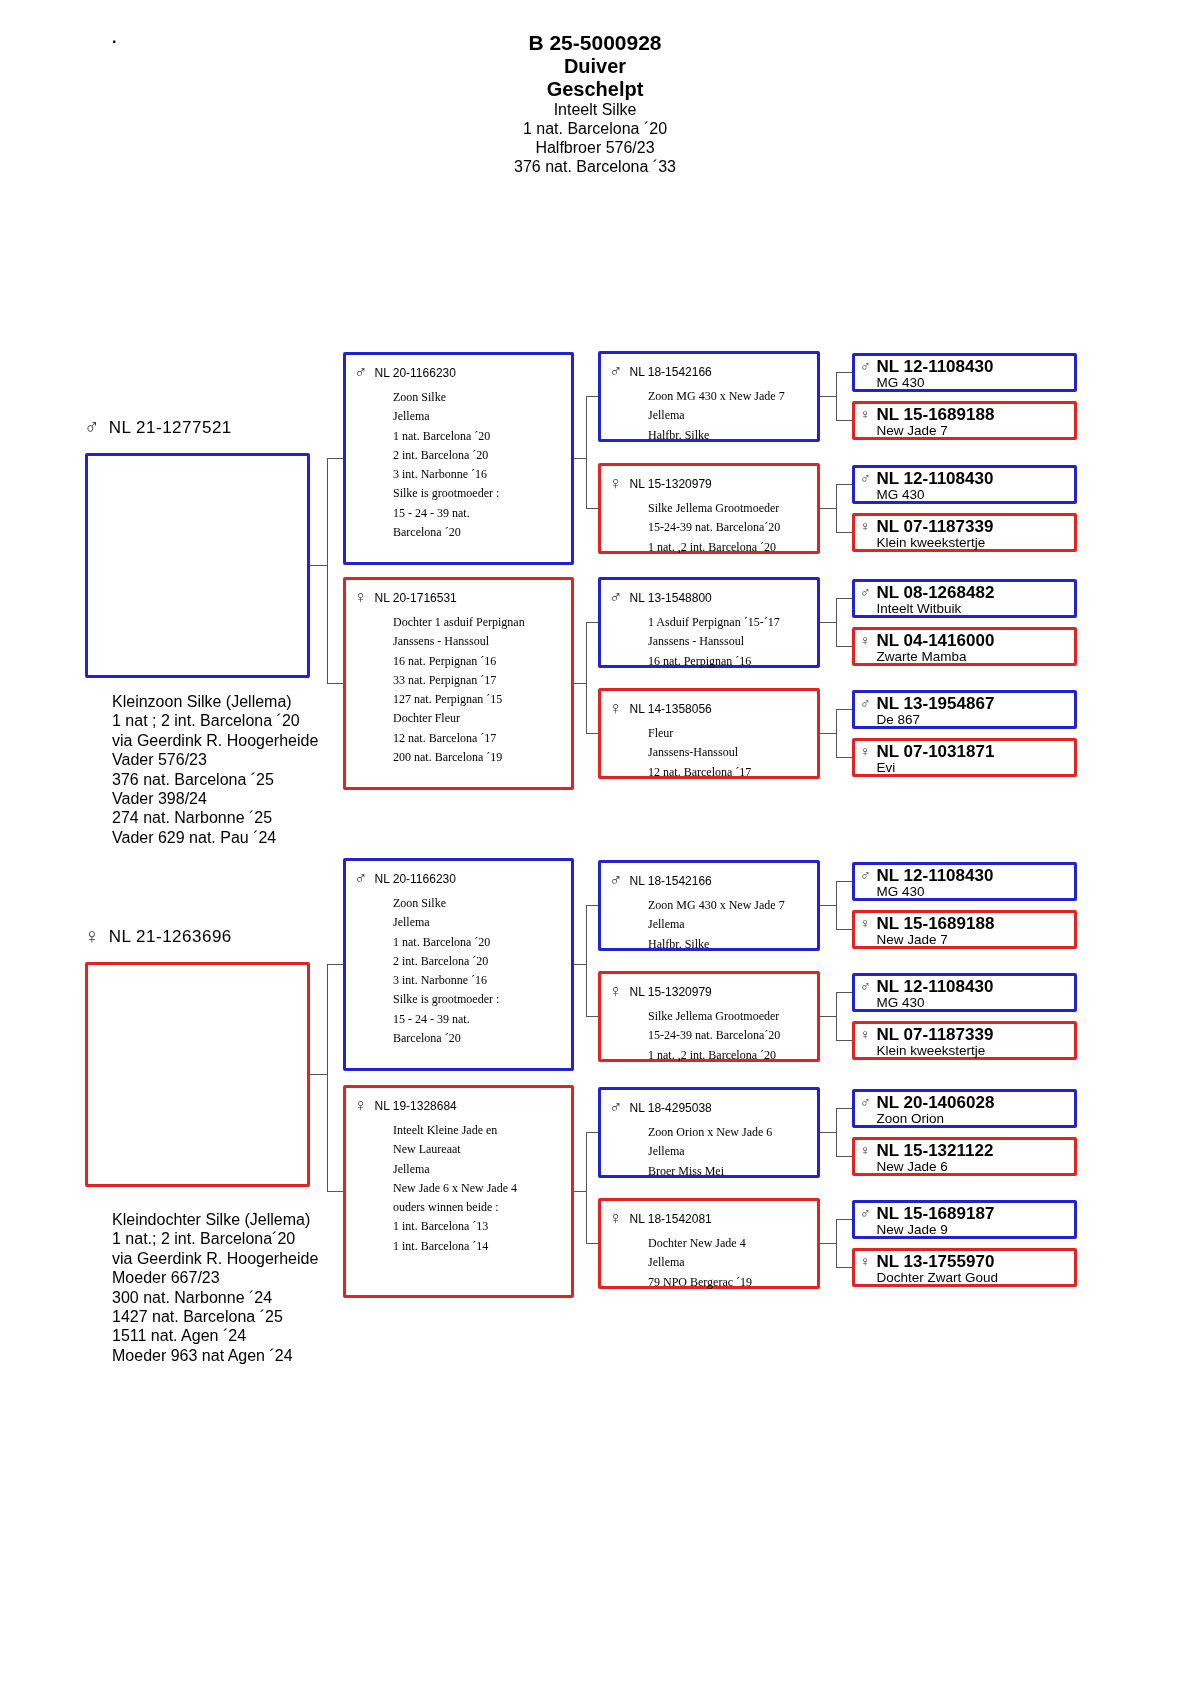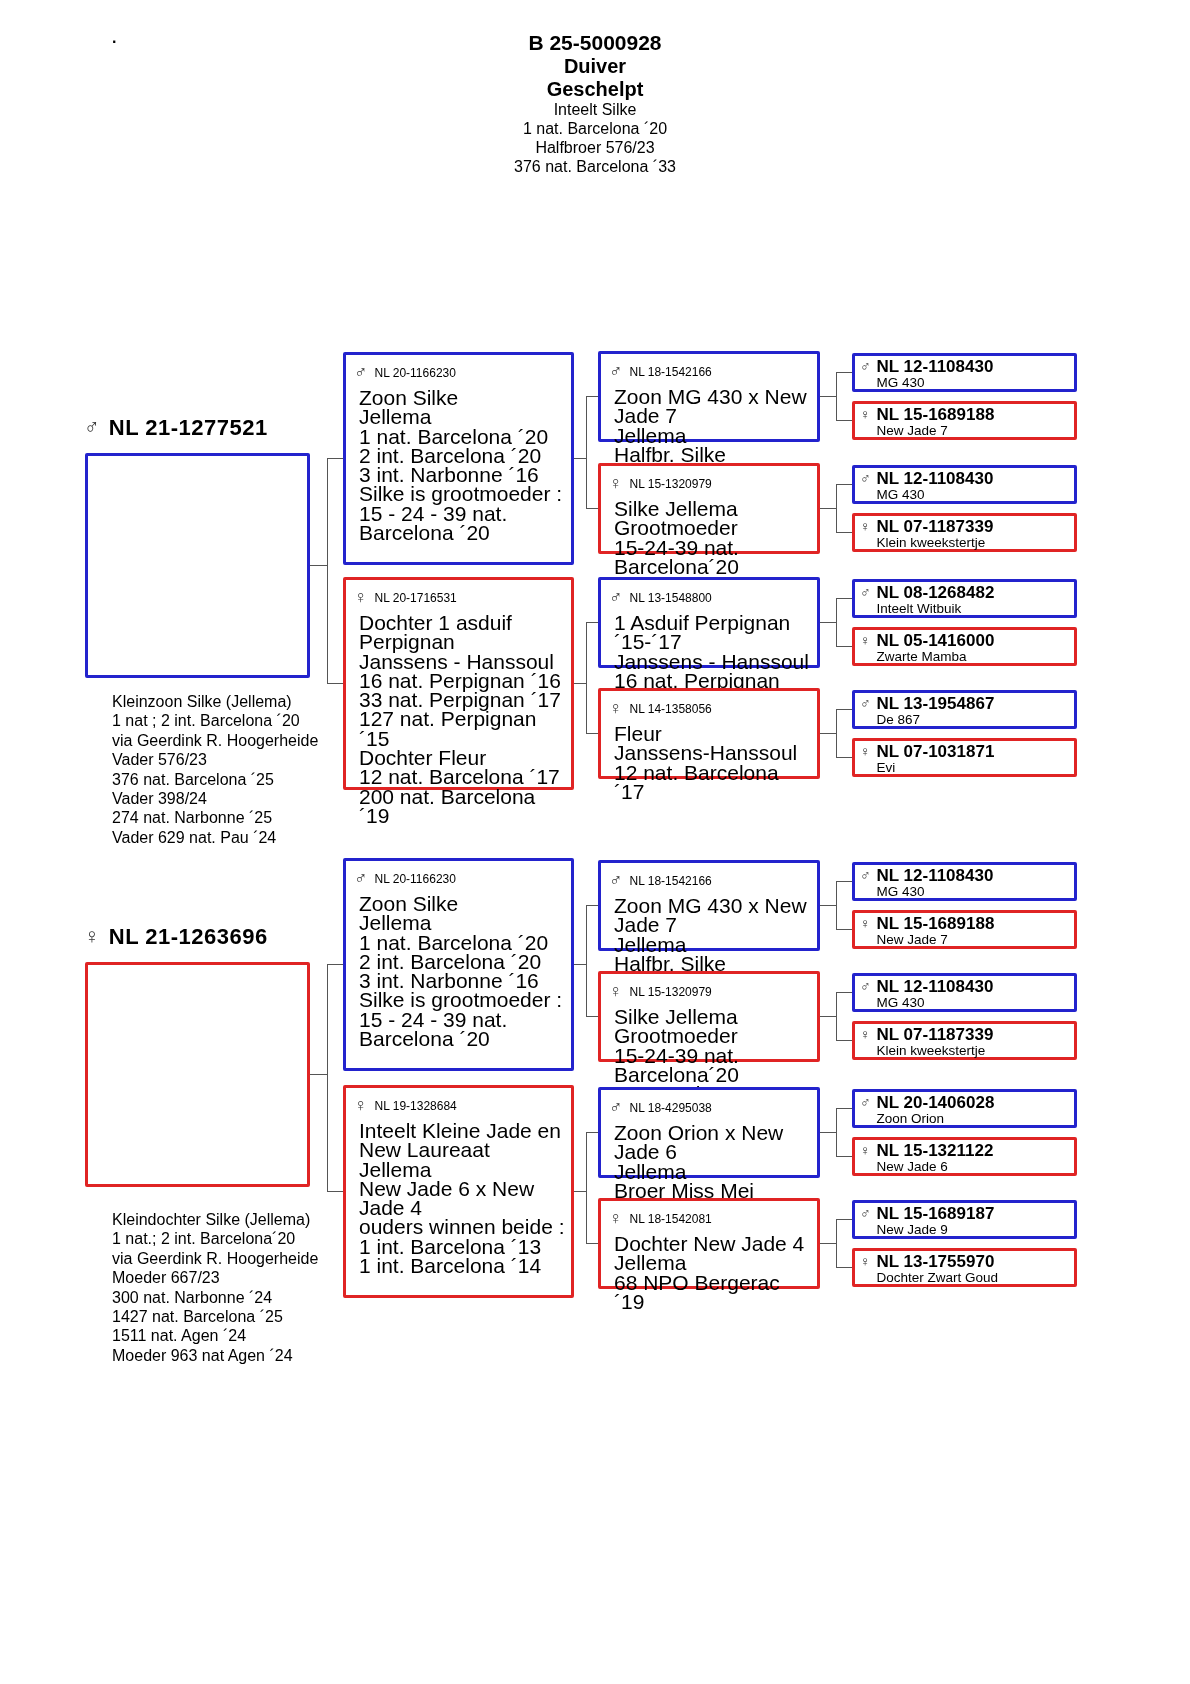--- a/index.html
+++ b/index.html
@@ -11,32 +11,32 @@
   .center-head{position:absolute;left:445px;top:30px;width:300px;text-align:center;}
   .ch-title{font-size:24px;line-height:28px;}
   .ch-ring{font-size:21px;font-weight:bold;line-height:25px;}
   .ch-sex{font-size:20px;font-weight:bold;line-height:23px;}
   .ch-color{font-size:20px;font-weight:bold;line-height:22px;}
   .ch-notes{font-size:16px;line-height:19px;white-space:pre-line;}
 
   
   .subj-title{position:absolute;display:flex;align-items:flex-start;gap:9px;}
   .sex-big{font-size:21px;line-height:21px;color:#333;font-weight:normal;}
-  .ring-big{font-size:22px;font-weight:bold;line-height:24px;letter-spacing:0.5px;}
+  .ring-big{font-size:17px;font-weight:normal;line-height:24px;letter-spacing:0.5px;}
   .photo-box{position:absolute;width:225px;height:225px;background:#fff;border-radius:2px;box-sizing:border-box;}
   .subj-notes{position:absolute;width:275px;font-size:16px;line-height:19.4px;white-space:pre-line;}
 
   
   .box{position:absolute;background:#fff;box-sizing:border-box;border-radius:2px;}
   .male{border:3px solid #2323cd;}
   .female{border:3px solid #e02424;}
   .box-head{display:flex;align-items:flex-start;gap:7px;padding:8px 4px 0 8px;}
   .sex-ic{font-size:18px;line-height:18px;color:#333;}
   .ring{font-size:12px;font-weight:normal;line-height:20px;white-space:nowrap;}
-  .box-lines{margin:5px 4px 0 13px;font-size:21px;line-height:19.3px;white-space:pre-line;}
+  .box-lines{margin:5px 4px 0 47px;font-size:12px;line-height:19.3px;white-space:pre-line;font-family:Liberation Serif, serif;}
   .g2{width:231px;height:213px;}
   .g3{width:222px;height:91px;}
   .g4{width:225px;height:39px;display:flex;align-items:flex-start;gap:6px;padding:2px 3px 0 5px;}
   .sex-ic4{font-size:14px;line-height:15px;color:#333;margin-top:1px;}
   .ring4{font-size:17px;font-weight:bold;line-height:18px;white-space:nowrap;}
   .name4{font-size:13.5px;line-height:14px;white-space:nowrap;}
 
   .cline{position:absolute;background:#555;}
 </style>
 </head>
@@ -203,21 +203,21 @@
 Jellema
 Broer Miss Mei</div>
   </div>
   <div class="box g3 female" style="left:598px;top:1198px;">
     <div class="box-head">
         <span class="sex-ic">♀</span>
         <span class="ring">NL 18-1542081</span>
       </div>
     <div class="box-lines">Dochter New Jade 4
 Jellema
-68 NPO Bergerac ´19</div>
+79 NPO Bergerac ´19</div>
   </div>
 
   <div class="box g4 male" style="left:852px;top:353px;">
     <span class="sex-ic4">♂</span>
     <div>
         <div class="ring4">NL 12-1108430</div>
         <div class="name4">MG 430</div>
       </div>
   </div>
   <div class="box g4 female" style="left:852px;top:401px;">
@@ -244,21 +244,21 @@
   <div class="box g4 male" style="left:852px;top:579px;">
     <span class="sex-ic4">♂</span>
     <div>
         <div class="ring4">NL 08-1268482</div>
         <div class="name4">Inteelt Witbuik</div>
       </div>
   </div>
   <div class="box g4 female" style="left:852px;top:627px;">
     <span class="sex-ic4">♀</span>
     <div>
-        <div class="ring4">NL 05-1416000</div>
+        <div class="ring4">NL 04-1416000</div>
         <div class="name4">Zwarte Mamba</div>
       </div>
   </div>
   <div class="box g4 male" style="left:852px;top:690px;">
     <span class="sex-ic4">♂</span>
     <div>
         <div class="ring4">NL 13-1954867</div>
         <div class="name4">De 867</div>
       </div>
   </div>

